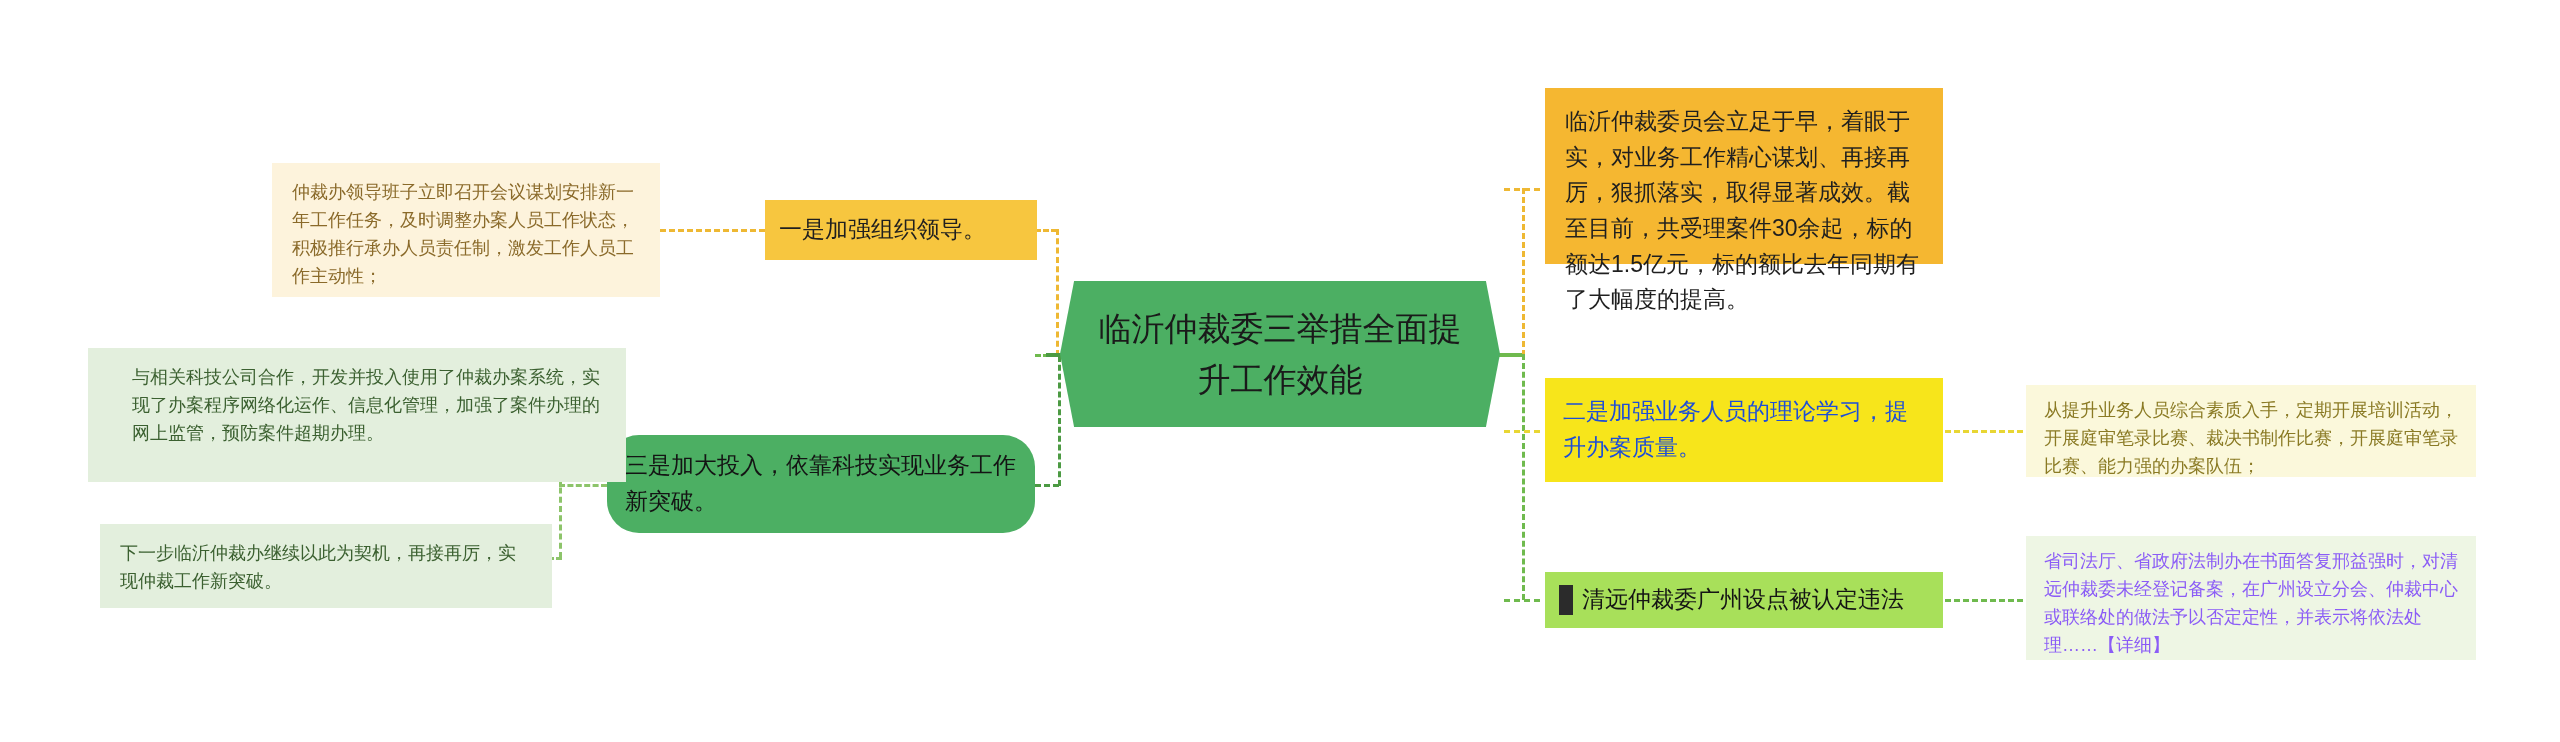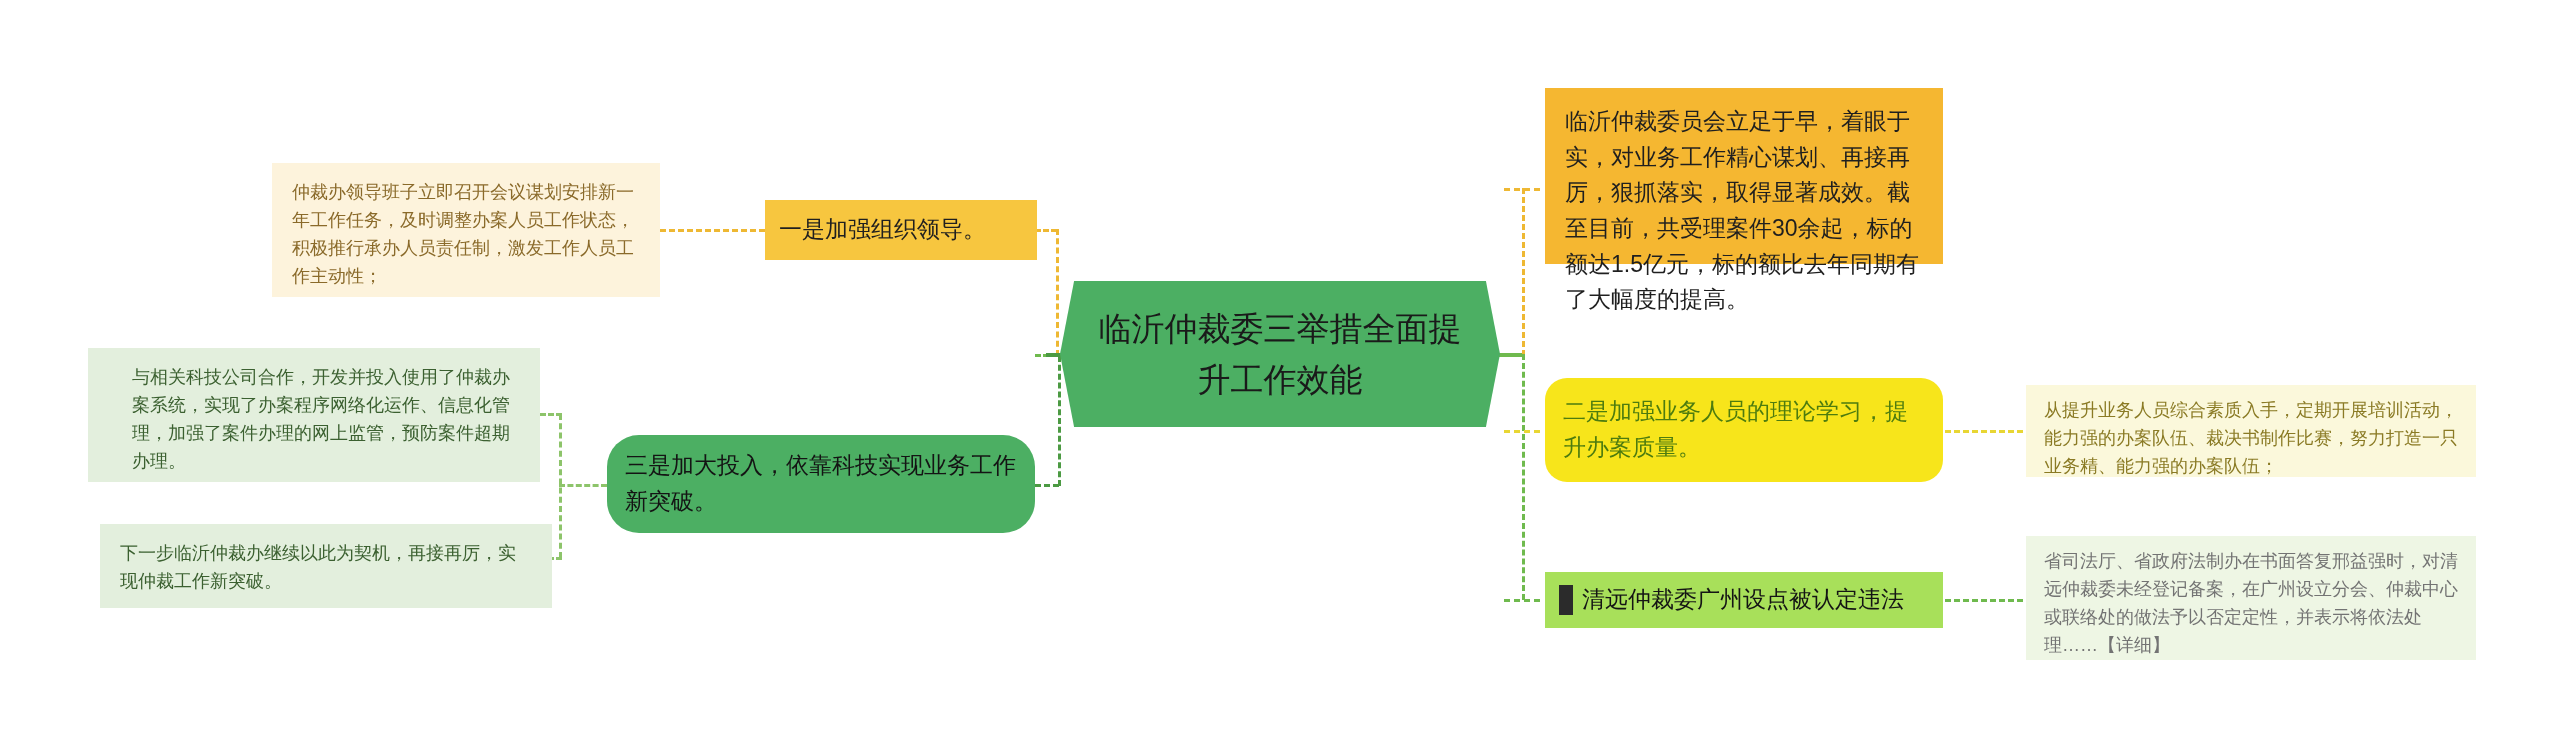--- a/index.html
+++ b/index.html
@@ -26,27 +26,27 @@
     display:flex;align-items:center;
     text-align:center;
     font-size:33px;
     line-height:1.45;
     clip-path:polygon(3.2% 0,96.8% 0,100% 50%,96.8% 100%,3.2% 100%,0 50%);
     padding:22px 34px;
   }
 
   .box-orange-strong{background:#f5b731;color:#1f1f1f;}
   .box-orange-mid{background:#f7c63f;color:#1f1f1f;}
-  .box-yellow{background:#f7e51b;color:#4d7c0f;border-radius:22px;}
+  .box-yellow{background:#f7e51b;color:#1d4ed8;}
   .box-cream{background:#fdf3dc;color:#8a6a2a;}
   .box-cream2{background:#fbf8db;color:#8a7a24;}
   .box-green-strong{background:#4caf63;color:#141414;border-radius:32px;}
   .box-green-light{background:#a8e05a;color:#141414;}
   .box-green-pale{background:#e3efdd;color:#3b6030;}
-  .box-green-pale2{background:#eef6e4;color:#737373;}
+  .box-green-pale2{background:#eef6e4;color:#8b5cf6;}
 
   .pad-lg{padding:16px 20px;}
   .pad-md{padding:12px 18px;}
   .pad-sm{padding:8px 14px;}
 
   
   .conn{position:absolute;}
   .h-dash{height:0;border-top-width:3px;border-top-style:dashed;}
   .v-dash{width:0;border-left-width:3px;border-left-style:dashed;}
   .solid-stub{position:absolute;height:4px;}
@@ -105,38 +105,38 @@
   </div>
 
   <div class="node box-cream pad-lg" style="left:272px;top:163px;width:388px;height:134px;font-size:18px;">
     <span class="txt">仲裁办领导班子立即召开会议谋划安排新一年工作任务，及时调整办案人员工作状态，积极推行承办人员责任制，激发工作人员工作主动性；</span>
   </div>
 
   <div class="node box-green-strong pad-md" style="left:607px;top:435px;width:428px;height:98px;display:flex;align-items:center;font-size:23px;">
     <span class="txt">三是加大投入，依靠科技实现业务工作新突破。</span>
   </div>
 
-  <div class="node box-green-pale pad-lg" style="left:88px;top:348px;width:452px;height:134px;font-size:18px;padding-left:44px;">
+  <div class="node box-green-pale pad-lg" style="left:88px;top:348px;width:538px;height:134px;font-size:18px;padding-left:44px;">
     <span class="txt">与相关科技公司合作，开发并投入使用了仲裁办案系统，实现了办案程序网络化运作、信息化管理，加强了案件办理的网上监管，预防案件超期办理。</span>
   </div>
 
   <div class="node box-green-pale pad-lg" style="left:100px;top:524px;width:452px;height:84px;font-size:18px;">
     <span class="txt">下一步临沂仲裁办继续以此为契机，再接再厉，实现仲裁工作新突破。</span>
   </div>
 
   <div class="node box-orange-strong pad-lg" style="left:1545px;top:88px;width:398px;height:176px;font-size:23px;">
     <span class="txt">临沂仲裁委员会立足于早，着眼于实，对业务工作精心谋划、再接再厉，狠抓落实，取得显著成效。截至目前，共受理案件30余起，标的额达1.5亿元，标的额比去年同期有了大幅度的提高。</span>
   </div>
 
   <div class="node box-yellow pad-md" style="left:1545px;top:378px;width:398px;height:104px;display:flex;align-items:center;font-size:23px;">
     <span class="txt">二是加强业务人员的理论学习，提升办案质量。</span>
   </div>
 
   <div class="node box-cream2 pad-md" style="left:2026px;top:385px;width:450px;height:92px;font-size:18px;">
-    <span class="txt">从提升业务人员综合素质入手，定期开展培训活动，能力强的办案队伍、裁决书制作比赛，努力打造一只业务精、能力强的办案队伍；</span>
+    <span class="txt">从提升业务人员综合素质入手，定期开展培训活动，开展庭审笔录比赛、裁决书制作比赛，开展庭审笔录比赛、能力强的办案队伍；</span>
   </div>
 
   <div class="node box-green-light pad-sm" style="left:1545px;top:572px;width:398px;height:56px;display:flex;align-items:center;font-size:23px;">
     <span class="blockglyph"></span>
     <span class="txt">清远仲裁委广州设点被认定违法</span>
   </div>
 
   <div class="node box-green-pale2 pad-md" style="left:2026px;top:536px;width:450px;height:124px;font-size:18px;">
     <span class="txt">省司法厅、省政府法制办在书面答复邢益强时，对清远仲裁委未经登记备案，在广州设立分会、仲裁中心或联络处的做法予以否定定性，并表示将依法处理……【详细】</span>
   </div>

